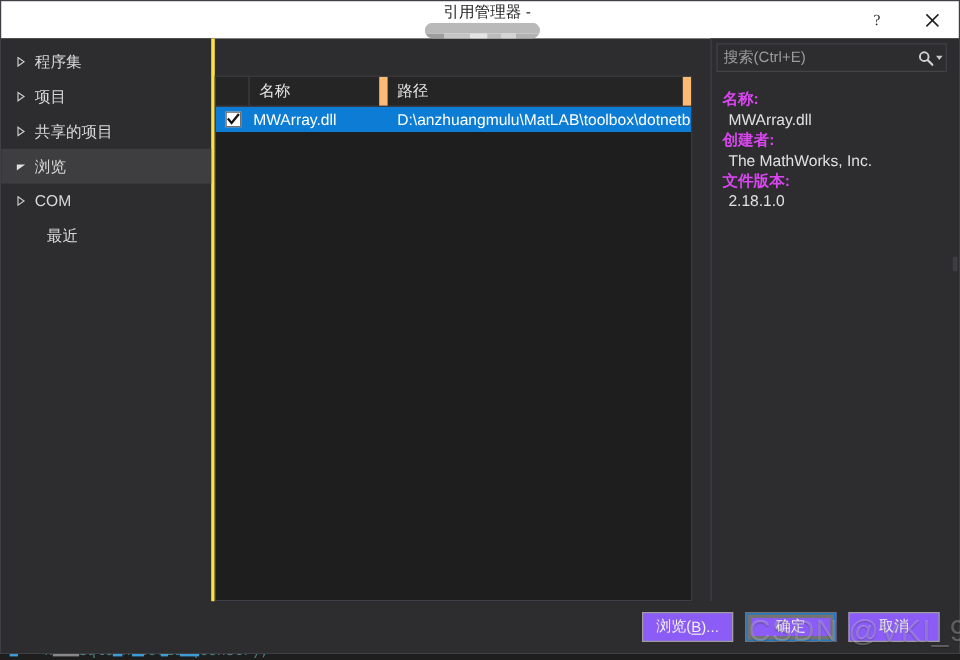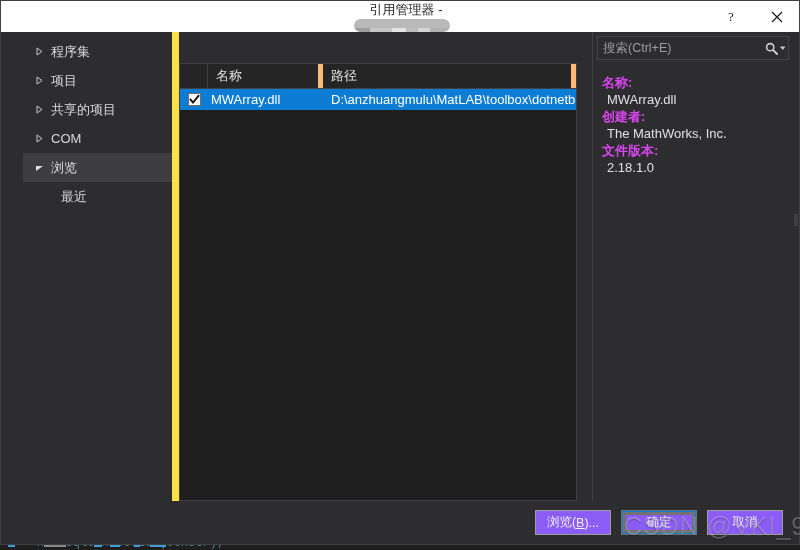--- a/index.html
+++ b/index.html
@@ -119,22 +119,21 @@
     min-height: 0;
     position: relative;
   }
 
   
   #sidebar {
     width: 178px;
     min-width: 178px;
     background: #2D2D30;
     padding-top: 5px;
-    border-right: 7px solid #fde047;
-    padding-left: 22px;
+    border-right: 3px solid #fde047;
   }
   .tree-item {
     height: 29px;
     display: flex;
     align-items: center;
     padding-left: 12px;
     font-size: 13px;
     color: #D8D8D8;
     cursor: default;
     white-space: nowrap;
@@ -184,21 +183,21 @@
     background: #252526;
     border-bottom: 1px solid #3F3F46;
     color: #E6E6E6;
     font-size: 13px;
   }
   .lh-check { width: 28px; min-width: 28px; border-right: 1px solid #3F3F46; }
   .lh-cell {
     display: flex;
     align-items: center;
     padding-left: 8px;
-    border-right: 5px solid #fdba74;
+    border-right: 7px solid #fdba74;
     white-space: nowrap;
     overflow: hidden;
     cursor: default;
   }
   .lh-name { width: 115px; min-width: 115px; }
   .lh-path { flex: 1; }
 
   #list-rows { flex: 1; overflow: hidden; }
   .list-row {
     height: 21px;
@@ -413,36 +412,36 @@
 
       <div class="tree-item">
         <span class="tw">
           <svg width="9" height="9" viewBox="0 0 9 9">
             <path d="M2,1 L7,4.5 L2,8 Z" fill="none" stroke="#C8C8C8" stroke-width="1"></path>
           </svg>
         </span>
         <span>共享的项目</span>
       </div>
 
+      <div class="tree-item selected">
+        <span class="tw">
+          <svg width="9" height="9" viewBox="0 0 9 9">
+            <path d="M1,3 L8,3 L1,8 Z" fill="#E0E0E0"></path>
+          </svg>
+        </span>
+        <span>浏览</span>
+      </div>
+
       <div class="tree-item">
         <span class="tw">
           <svg width="9" height="9" viewBox="0 0 9 9">
             <path d="M2,1 L7,4.5 L2,8 Z" fill="none" stroke="#C8C8C8" stroke-width="1"></path>
           </svg>
         </span>
         <span>COM</span>
-      </div>
-
-      <div class="tree-item selected">
-        <span class="tw">
-          <svg width="9" height="9" viewBox="0 0 9 9">
-            <path d="M1,3 L8,3 L1,8 Z" fill="#E0E0E0"></path>
-          </svg>
-        </span>
-        <span>浏览</span>
       </div>
 
       <div class="tree-child">
         <span>最近</span>
       </div>
 
     </div>
 
     <div id="center">
       <div id="center-top"></div>

